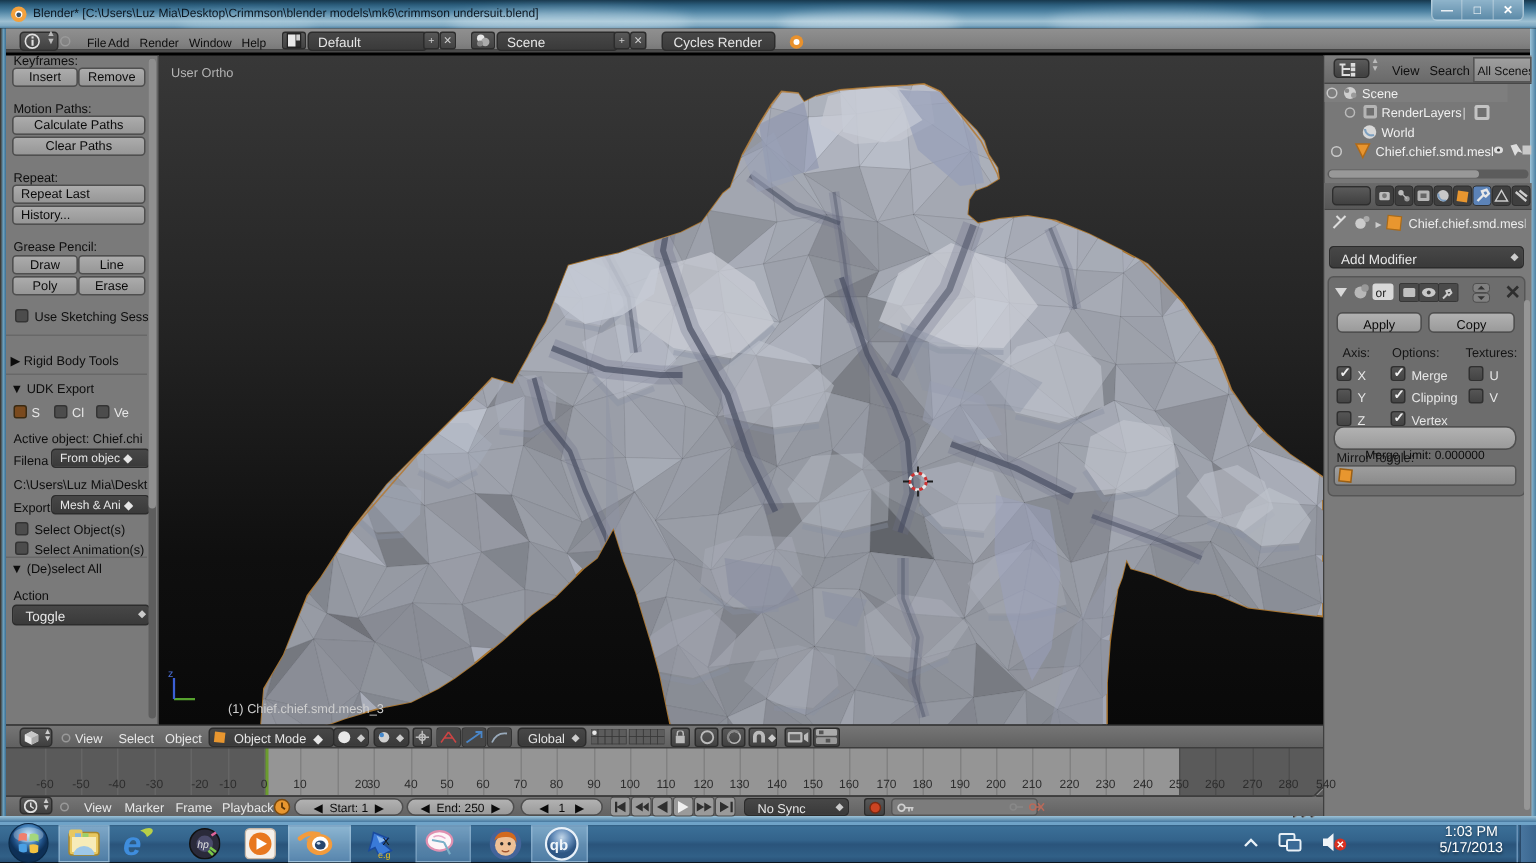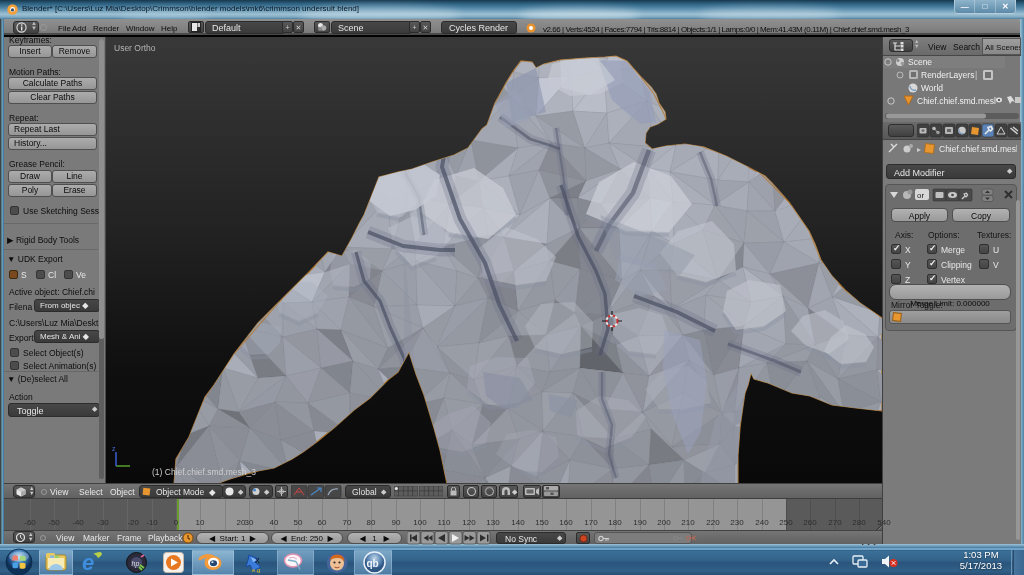--- a/index.html
+++ b/index.html
@@ -102,21 +102,20 @@
       <circle cx="3" cy="7" r="2" fill="#888"></circle>
     </svg>
  <div class="dfield" style="left:327px;top:2px;width:81px;height:13px;padding:1px 0 0 6px;">Scene</div>
  <div class="sm-sq" style="left:405px;">+</div>
  <div class="sm-sq" style="left:416px;">✕</div>
  <div class="dfield" style="left:437px;top:2px;width:76px;height:13px;padding:1px 0 0 7px;">Cycles Render</div>
  <svg class="abs" style="left:521px;top:3px" width="12" height="12" viewBox="0 0 12 12">
       <circle cx="6" cy="6" r="4.5" fill="#e8912d"></circle>
       <circle cx="6" cy="6" r="2" fill="#fff"></circle>
     </svg>
- <div id="ver-text">v2.66 | Verts:4524 | Faces:7794 | Tris:8814 | Objects:1/1 | Lamps:0/0 | Mem:41.43M (0.11M) | Chief.chief.smd.mesh_3</div>
 </div>
 
 <div class="abs" id="shelf">
 <div class="sh-label" style="top:-2px;">Keyframes:</div>
 <div class="sh-btn" style="left:4px;top:8px;width:44px;height:13px;">Insert</div>
 <div class="sh-btn" style="left:48px;top:8px;width:45px;height:13px;">Remove</div>
 <div class="sh-label" style="top:30px;">Motion Paths:</div>
 <div class="sh-btn" style="left:4px;top:40px;width:89px;height:13px;">Calculate Paths</div>
 <div class="sh-btn" style="left:4px;top:54px;width:89px;height:13px;">Clear Paths</div>
 <div class="sh-label" style="top:76px;">Repeat:</div>

